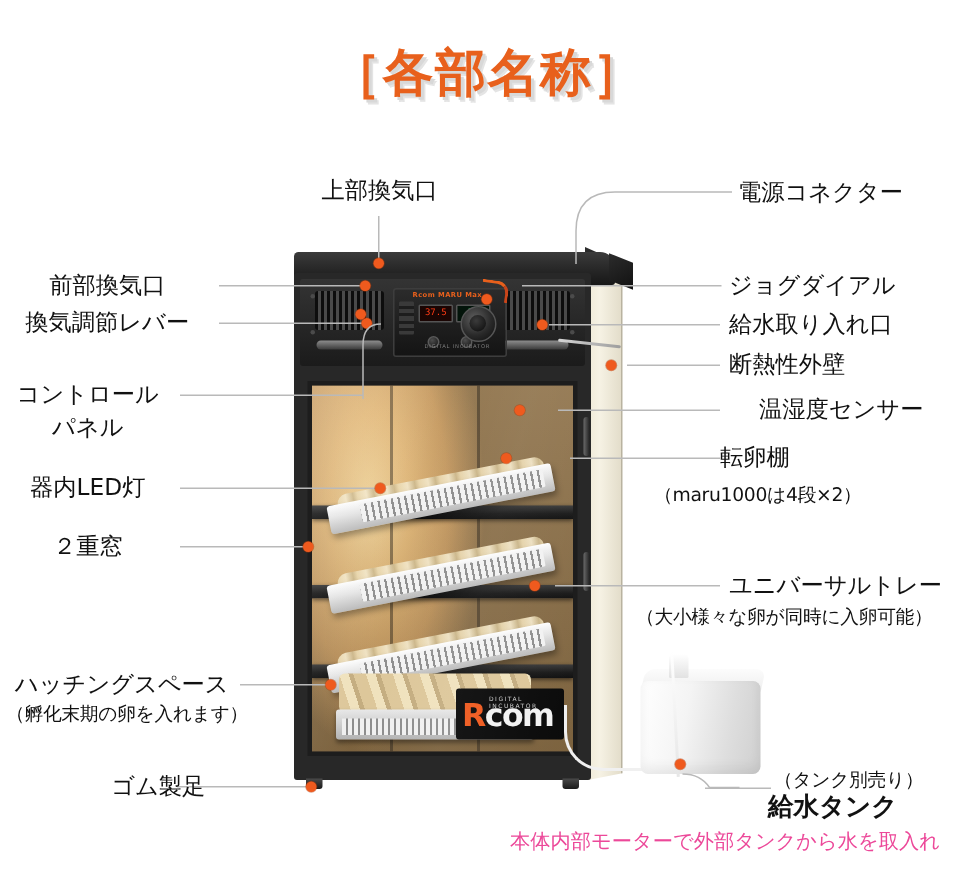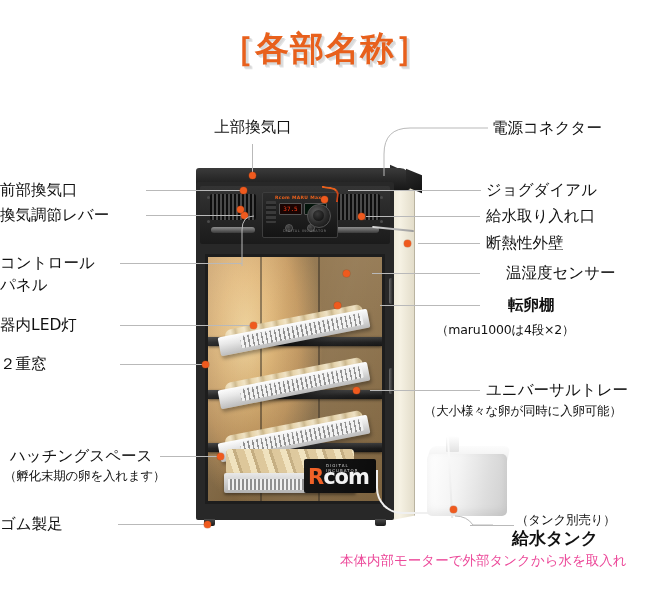--- a/index.html
+++ b/index.html
@@ -32,21 +32,21 @@
   }
 
   
   .lbl {
     position: absolute;
     font-size: 15.5px;
     color: #111111;
     white-space: nowrap;
     line-height: 1.22;
   }
-  .lbl.r { text-align: left; }
+  .lbl.r { text-align: center; }
   .lbl.l { text-align: left; }
   .lbl.c { text-align: center; }
   .lbl .sub {
     display: block;
     font-size: 12.5px;
     color: #111111;
     letter-spacing: -0.2px;
   }
   .lbl.bold { font-weight: bold; }
   .note-line {
@@ -533,21 +533,21 @@
   <div class="lbl l" style="left:492px; top:119px;">電源コネクター</div>
 
   <div class="lbl l" style="left:486px; top:181px;">ジョグダイアル</div>
 
   <div class="lbl l" style="left:486px; top:207px;">給水取り入れ口</div>
 
   <div class="lbl l" style="left:486px; top:234px;">断熱性外壁</div>
 
   <div class="lbl l" style="left:486px; top:264px;margin-left:20px;">温湿度センサー</div>
 
-  <div class="lbl l" style="left:508px; top:296px;font-weight:bold;">
+  <div class="lbl l" style="left:480px; top:296px;">
     <span>転卵棚</span>
   </div>
   <div class="lbl l" style="left:436px; top:322px;">
     <span class="sub">（maru1000は4段×2）</span>
   </div>
 
   <div class="lbl l" style="left:424px; top:403px;">
     <span class="sub">（大小様々な卵が同時に入卵可能）</span>
   </div>
   <div class="lbl l" style="left:486px; top:381px;">ユニバーサルトレー</div>
@@ -565,21 +565,21 @@
 
   <div class="lbl r" style="left:0px; top:316px; width:117px;">器内LED灯</div>
 
   <div class="lbl r" style="left:0px; top:355px; width:117px;">２重窓</div>
 
   <div class="lbl l" style="left:10px; top:447px;">ハッチングスペース</div>
   <div class="lbl l" style="left:4px; top:468px;">
     <span class="sub">（孵化末期の卵を入れます）</span>
   </div>
 
-  <div class="lbl r" style="left:0px; top:515px; width:115px;">ゴム製足</div>
+  <div class="lbl r" style="left:0px; top:515px; width:115px;padding-left:48px;">ゴム製足</div>
 
   <div class="lbl l" style="left:516px; top:512px;">
     <span class="sub">（タンク別売り）</span>
   </div>
   <div class="lbl l bold" style="left:512px; top:528px; font-size:17px;">給水タンク</div>
 
   <div class="note-line" style="left:340px; top:552px;">本体内部モーターで外部タンクから水を取入れ</div>
 
 </div>
 

